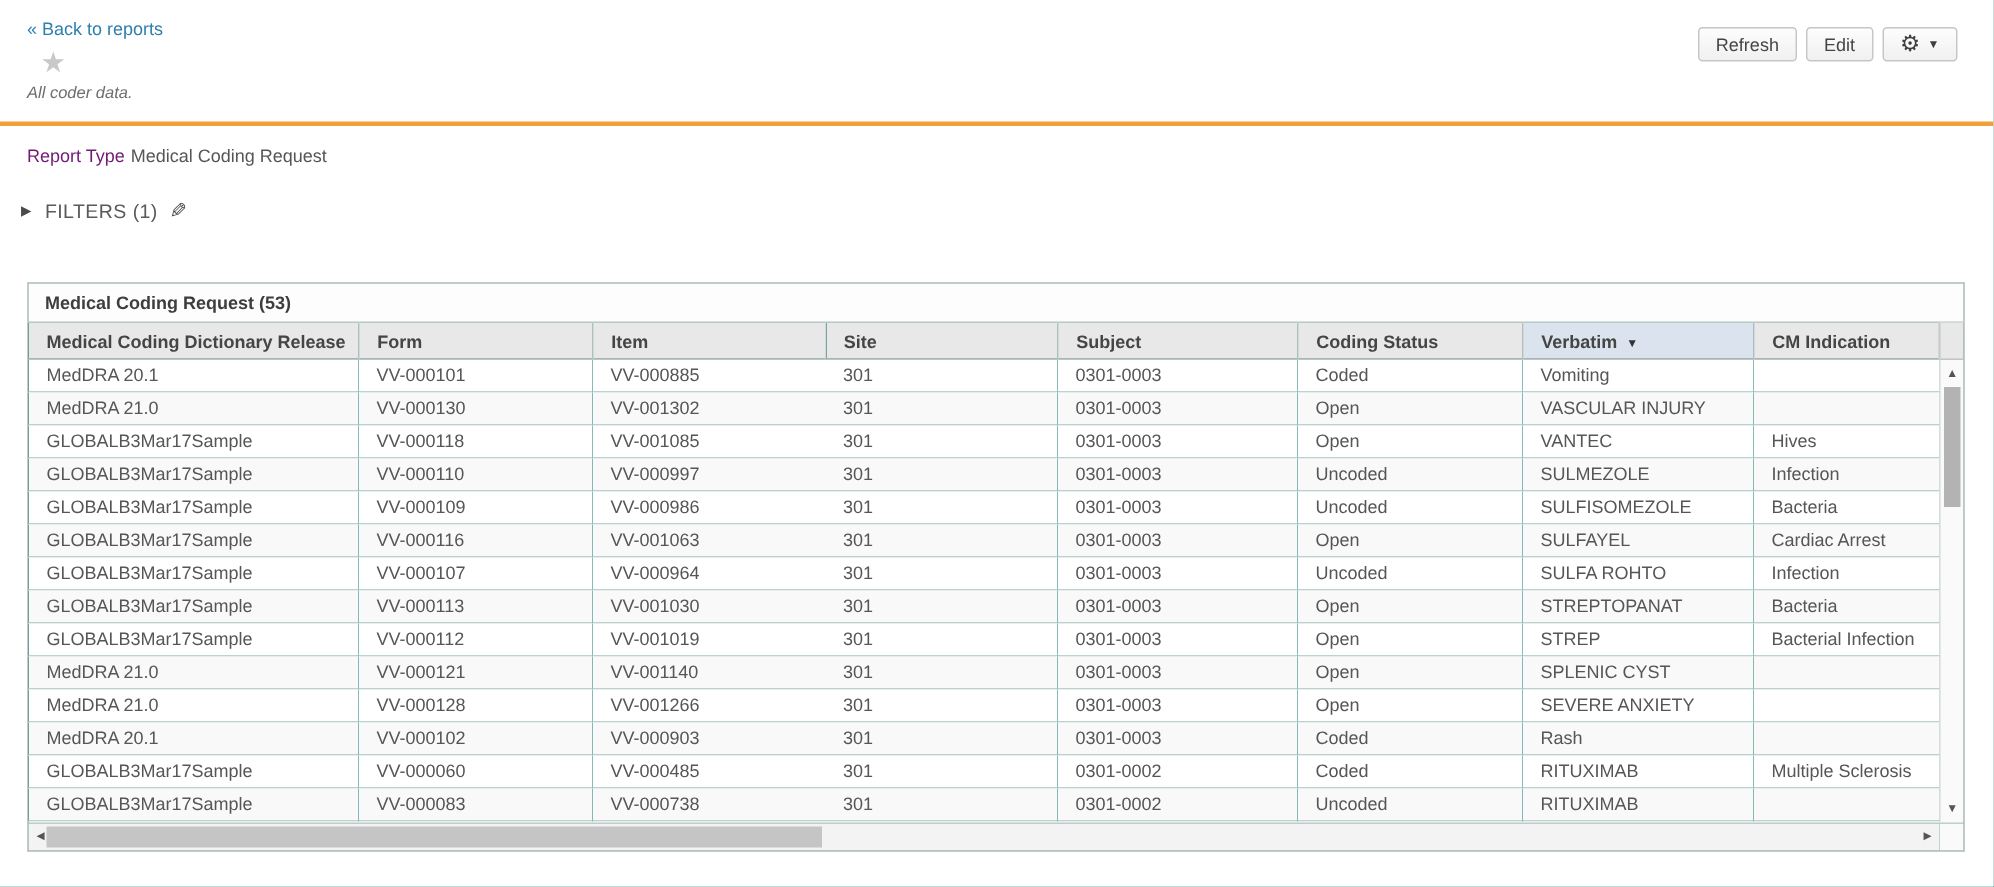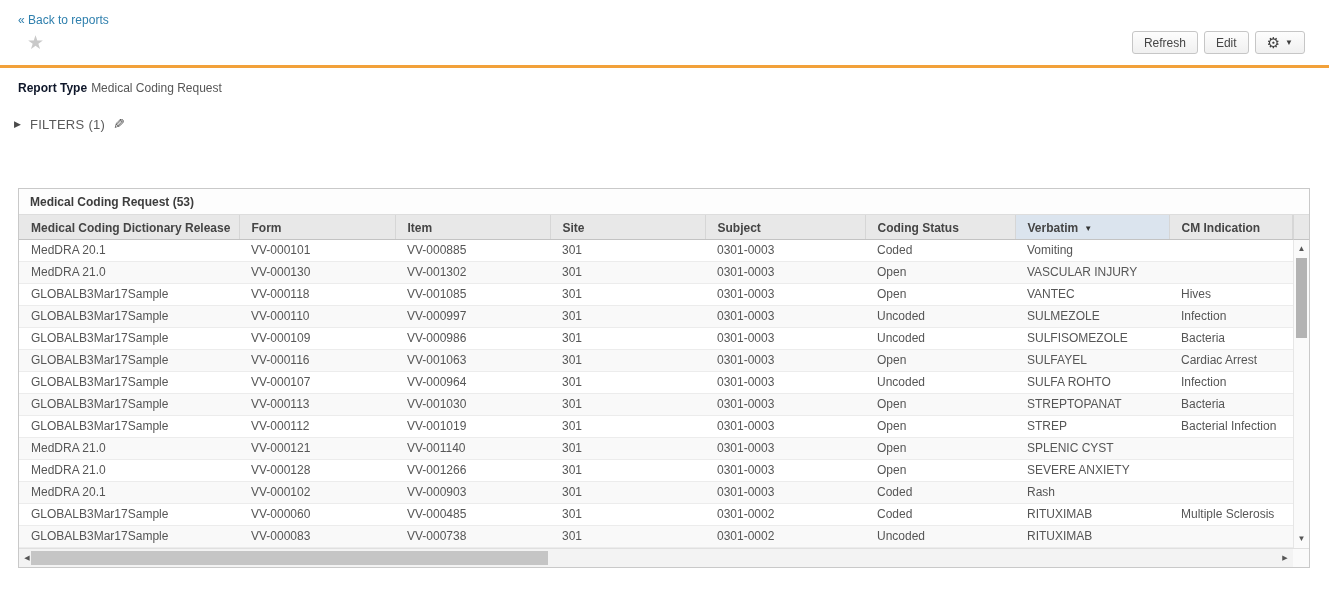--- a/index.html
+++ b/index.html
@@ -11,35 +11,35 @@
   a { color:var(--link,#2e7fad); text-decoration:none;text-align:center; }
 
   
   .page-header { position:relative; padding:10px 18px 0 18px; }
   .back-link { font-size:12px; display:inline-block; }
   .title-row { margin-top:5px; display:flex; align-items:center; }
   .page-title { font-size:22px; font-weight:400; color:#4c4c4c; }
   .star-icon { font-size:19px; color:#c9c9c9; margin-left:9px; line-height:1; cursor:pointer; }
   .subtitle { font-style:italic; font-size:11px; color:#6e6e6e; margin-top:4px; }
 
-  .toolbar { position:absolute; top:31px; right:24px; display:flex; gap:6px; }
+  .toolbar { position:absolute; top:18px; right:24px; display:flex; gap:6px; }
   .btn {
     font-family:inherit; font-size:12px; color:#454545; height:23px;
     padding:0 11px; background:linear-gradient(#fdfdfd,#f0f0f0);
     border:1px solid #c6c6c6; border-radius:3px; cursor:pointer;
     display:flex; align-items:center; gap:5px;
   }
   .gear-icon { font-size:15px; line-height:1; color:#3f3f3f; }
   .caret-icon { font-size:8px; color:#3f3f3f; }
 
   .accent-bar { height:3px; background:var(--accent,#f2a13a); margin-top:13px; }
 
   
   .report-type { margin:13px 0 0 18px; font-size:12px; color:#565656; }
-  .report-type .label { font-weight:bold; color:#0f172a; margin-right:4px; }
+  .report-type .label { font-weight:normal; color:#701a75; margin-right:4px; }
 
   .filters-row { margin:21px 0 0 14px; display:flex; align-items:center; cursor:pointer; }
   .expander-icon { font-size:9px; color:#4a4a4a; margin-right:9px; }
   .filters-label { font-size:13px; color:#5a5a5a; letter-spacing:.3px; }
   .pencil-icon { font-size:14px; color:#4a4a4a; margin-left:8px; transform:scaleX(-1); display:inline-block; }
 
   
   .panel { position:absolute; left:18px; top:188px; width:1292px; border:1px solid #c9c9c9; background:#0f766e; }
   .panel-title { height:26px; line-height:26px; padding-left:11px; font-size:12px; font-weight:bold; color:#3d3d3d; border-bottom:1px solid #ddd; background:#fdfdfd; }
 
@@ -77,20 +77,21 @@
   .scroll-corner { position:absolute; right:0; top:0; bottom:0; width:16px; background:#fafafa; }
 </style>
 </head>
 <body>
 
 <div class="page-header">
   <a href="#" class="back-link">« Back to reports</a>
   <div class="title-row">
     <span class="star-icon">★</span>
   </div>
+  <div class="subtitle">All coder data.</div>
 
   <div class="toolbar">
     <button class="btn">Refresh</button>
     <button class="btn">Edit</button>
     <button class="btn">
       <span class="gear-icon">⚙</span>
       <span class="caret-icon">▼</span>
     </button>
   </div>
 </div>

